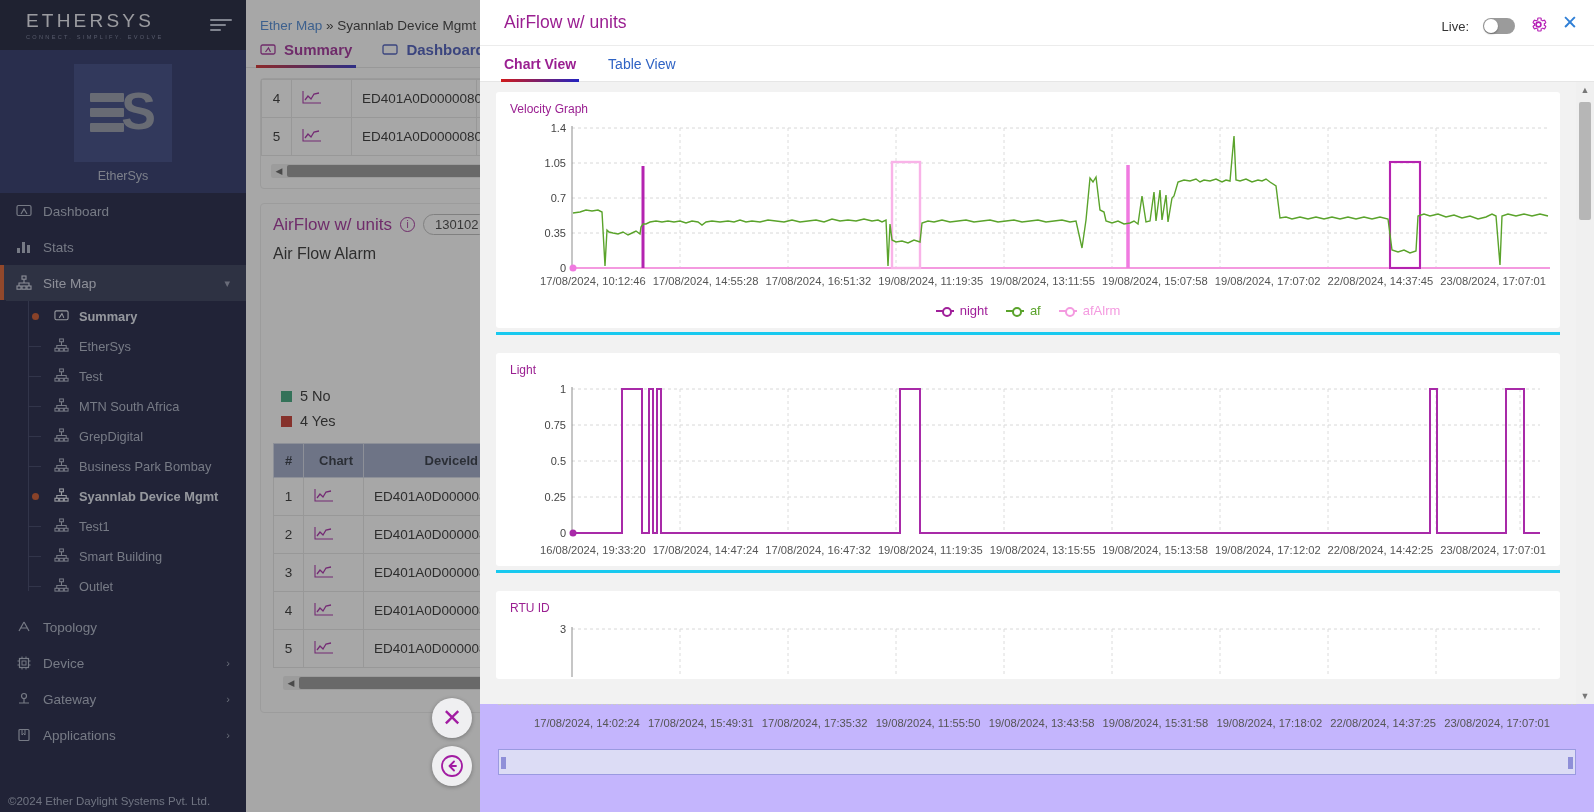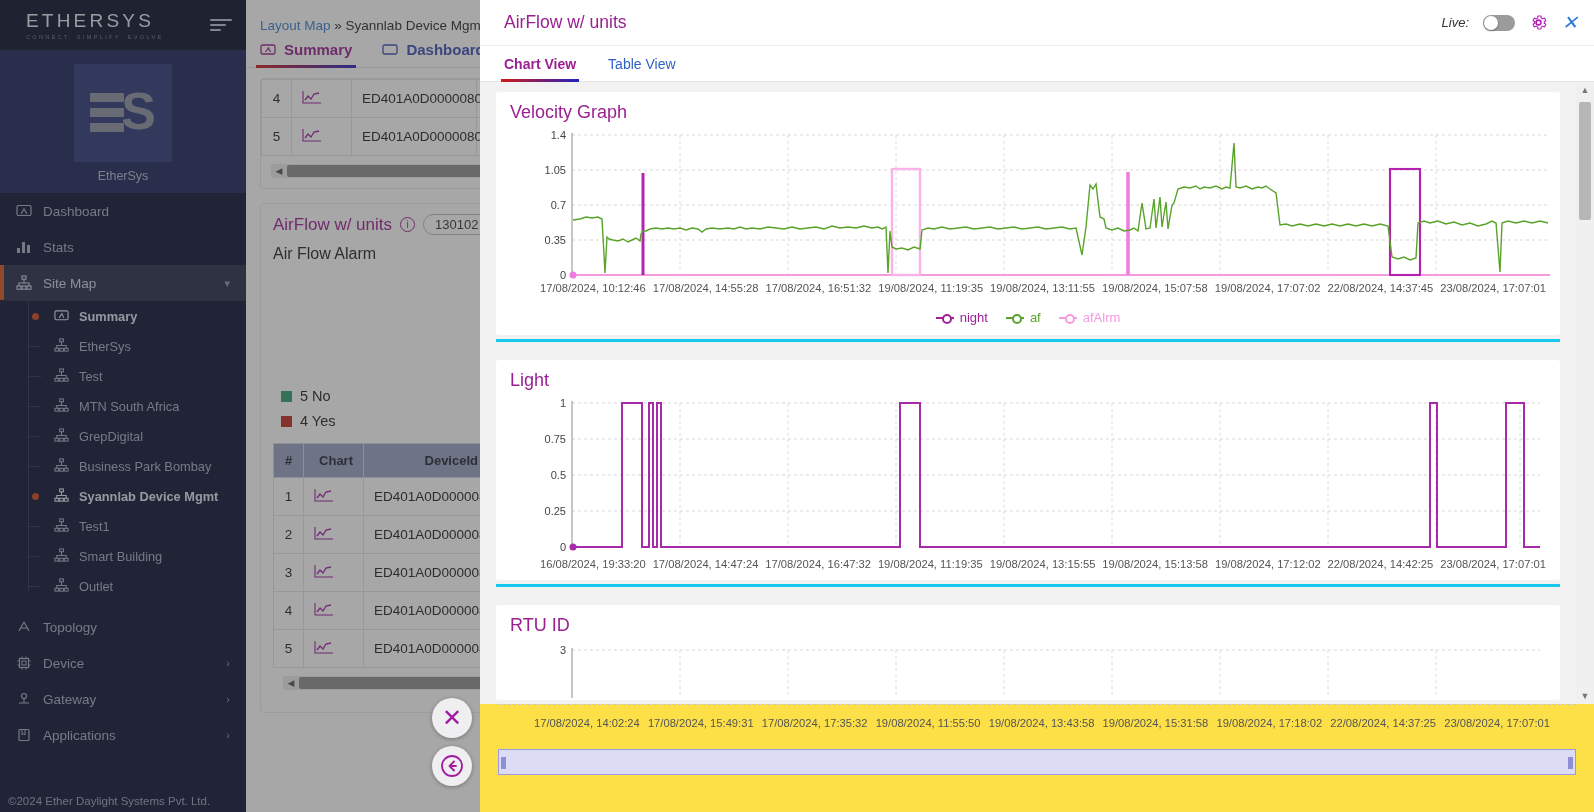--- a/index.html
+++ b/index.html
@@ -151,21 +151,21 @@
   
   .panel {
     position:absolute; left:480px; top:0; width:1114px; height:812px;
     background:#f2f2f2; display:flex; flex-direction:column;
   }
   .panel-head {
     background:#fff; height:46px; display:flex; align-items:center;
     padding: 0 16px 0 24px; border-bottom:1px solid #ececec;
   }
   .panel-title { font-size:17.5px; color:#9a1f91; }
-  .head-right { margin-left:auto; display:flex; align-items:center; gap:14px;font-style:italic; }
+  .head-right { margin-left:auto; display:flex; align-items:flex-end; gap:14px; }
   .live-lbl { font-size:13px; color:#333; }
   .toggle {
     width:32px;height:16px;border-radius:9px;background:#9b9b9b;position:relative;cursor:pointer;
   }
   .toggle .knob {
     position:absolute;left:1px;top:1px;width:14px;height:14px;border-radius:50%;background:#fff;
     box-shadow:0 1px 2px rgba(0,0,0,.35);
   }
   .gear { cursor:pointer; }
   .close-x { font-size:19px; color:#2f7fd6; cursor:pointer; font-weight:400; }
@@ -181,21 +181,21 @@
     background:linear-gradient(90deg,#d01a1a,#2323c0);
   }
 
   .panel-body { flex:1; position:relative; overflow:hidden; background:#f2f2f2; }
   .scroll-area { position:absolute; left:0; top:0; right:18px; bottom:108px; padding: 10px 16px 0; }
 
   .chart-card {
     background:#fff; border-radius:3px; padding: 10px 14px 0;
     margin-bottom: 4px; position:relative;
   }
-  .chart-card .ct { font-size:18px; color:#9a1f91; margin-bottom:4px; }
+  .chart-card .ct { font-size:12px; color:#9a1f91; margin-bottom:4px; }
   .cyan-bar { height:3px; background:#18c9ef; margin-bottom:18px; }
   .xlabels {
     display:flex; font-size:11.2px; color:#555; justify-content:space-between;
     padding: 3px 0 10px 0;
   }
   .xlabels.offsetleft { padding-left: 30px; }
 
   .chart-legend {
     display:flex; gap:18px; justify-content:center; padding: 6px 0 10px;
     font-size: 13px;
@@ -212,21 +212,21 @@
     position:absolute; right:0; top:0; bottom:108px; width:18px; background:#f0f0f0;
     display:flex; flex-direction:column; align-items:center;
   }
   .vscroll .up, .vscroll .dn { font-size:9px; color:#777; padding:3px 0; }
   .vscroll .track { flex:1; width:12px; position:relative; }
   .vscroll .vthumb {
     position:absolute; top:4px; left:0; width:12px; height:118px; background:#b6b6b6; border-radius:2px;
   }
 
   
-  .bottom-strip { position:absolute; left:0; right:0; bottom:0; height:108px; background:#fde047; }
+  .bottom-strip { position:absolute; left:0; right:0; bottom:0; height:108px; background:#c4b5fd; }
   .bs-xlabels {
     display:flex; justify-content:space-between; font-size:11.2px; color:#555;
     padding: 12px 44px 0 54px;
   }
   .bs-dashline { border-top:1px dashed #c9c9c9; margin: 0 18px; }
   .range-slider {
     margin: 20px 18px 0; height:26px; background:#dcdcf5; border:1px solid #9a9ae0; position:relative;
   }
   .range-slider .handle { position:absolute; top:7px; width:5px; height:12px; background:#8f8fd8; }
   .range-slider .handle.l { left:2px; } .range-slider .handle.r { right:2px; }
@@ -457,21 +457,21 @@
       <span class="chev">›</span>
     </div>
   </div>
 
   <div class="sb-footer">©2024 Ether Daylight Systems Pvt. Ltd.</div>
 </div>
 <div class="left-strip"></div>
 
 <div class="main">
   <div class="crumb">
-    <span class="lnk">Layout Map</span>
+    <span class="lnk">Ether Map</span>
     <span>»</span>
     <span>Syannlab Device Mgmt -</span>
   </div>
   <div class="tabs-row">
     <div class="tab active">
       <span class="ico">
         <svg width="16" height="16" viewBox="0 0 16 16">
               <rect x="1" y="3" width="14" height="9" rx="1.5" fill="none" stroke="#9a1f91" stroke-width="1.3"></rect>
               <path d="M5.5 10 L8.5 6 L10.5 10" fill="none" stroke="#9a1f91" stroke-width="1.2"></path>
             </svg>

